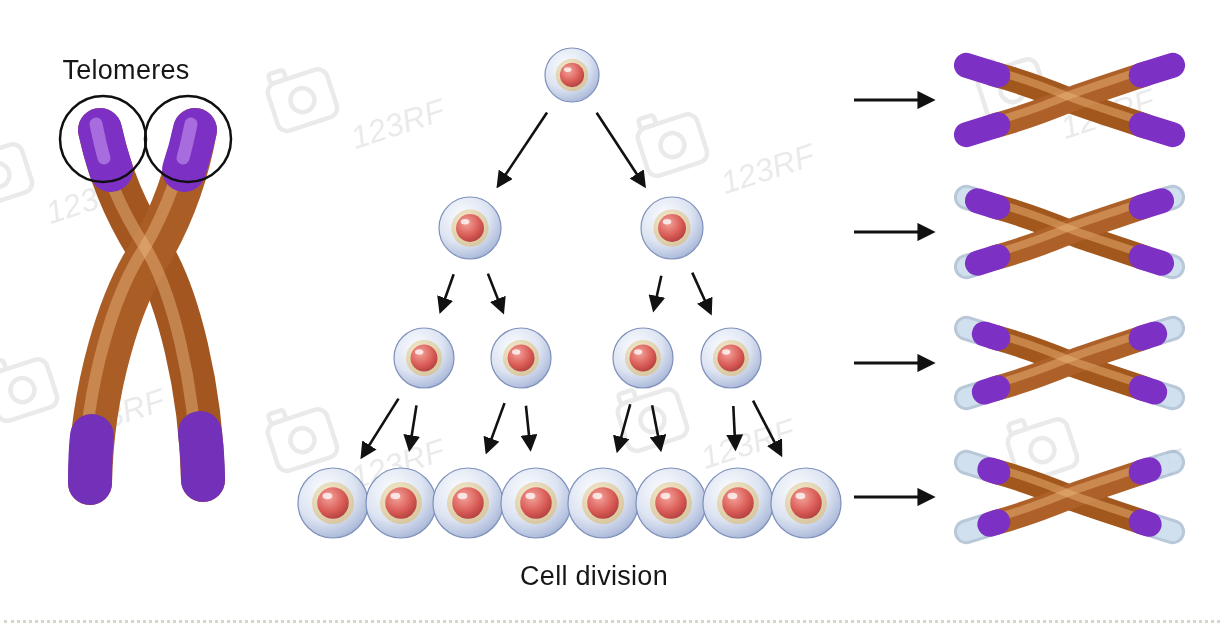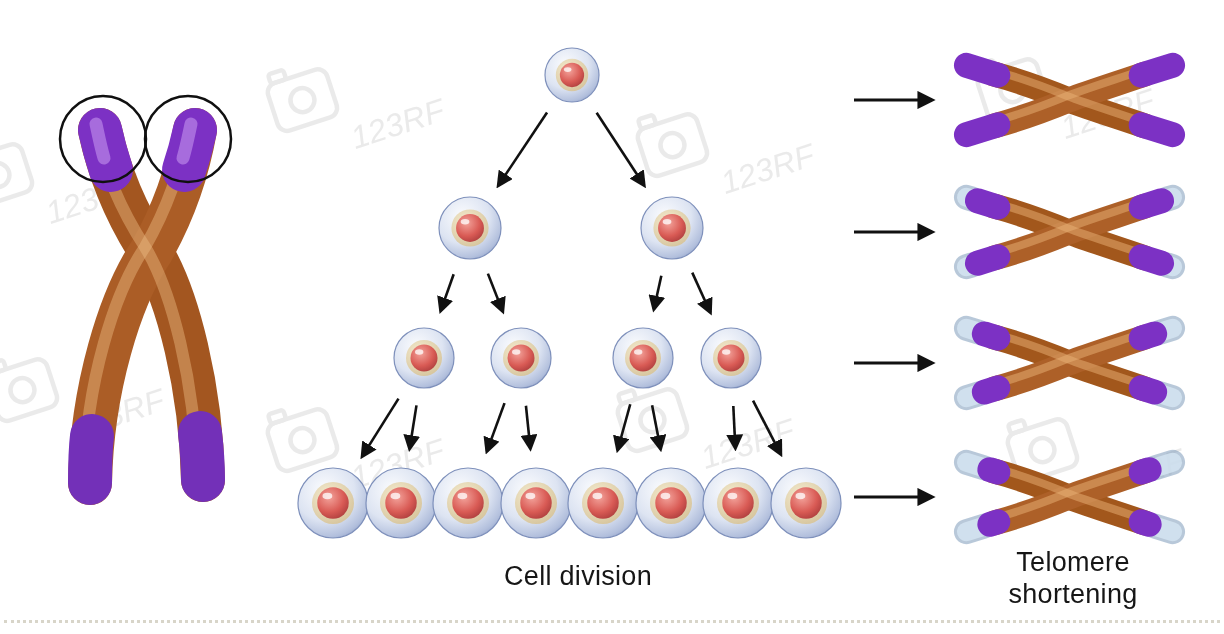--- a/index.html
+++ b/index.html
@@ -77,20 +77,21 @@
       <svg width="190" height="130" style="position: absolute; left: 1010px; top: 390px; transform: rotate(-18deg);">
         <g stroke="#c9c9c9" stroke-width="4.5" fill="none">
           <rect x="6" y="16" width="62" height="50" rx="10"></rect>
           <circle cx="37" cy="41" r="12"></circle>
           <rect x="12" y="6" width="16" height="10" rx="3"></rect>
         </g>
         <text x="72" y="104" font-size="32" font-style="italic" fill="#c9c9c9">123RF</text>
       </svg>
     </div>
 
+  <div class="label" style="left:28px;top:54px;width:196px">Telomeres</div>
 
   <svg id="left-chromosome" width="290" height="470" viewBox="0 0 290 470" style="position:absolute;left:10px;top:88px">
     <g>
       <path d="M 90,42 C 102,98 124,138 141,164 C 168,208 191,300 193,392" stroke="#a35620" stroke-width="44" fill="none" stroke-linecap="round"></path>
       <path d="M 185,42 C 175,98 156,138 141,164 C 110,210 82,300 80,395" stroke="#ab5d26" stroke-width="44" fill="none" stroke-linecap="round"></path>
       <path d="M 90,42 C 102,98 124,138 141,164 C 168,208 191,300 193,392" stroke="rgba(236,186,130,0.45)" stroke-width="12" fill="none" stroke-linecap="round" transform="translate(-6,-5)"></path>
       <path d="M 185,42 C 175,98 156,138 141,164 C 110,210 82,300 80,395" stroke="rgba(236,186,130,0.45)" stroke-width="12" fill="none" stroke-linecap="round" transform="translate(-6,-5)"></path>
     </g>
     <g>
       <path d="M 90,42 C 94,60 97,70 101,82" stroke="#7c31c4" stroke-width="44" fill="none" stroke-linecap="round"></path>
@@ -227,21 +228,21 @@
         <ellipse cx="-5.6000000000000005" cy="-7" rx="4.9" ry="3.15" fill="#ffffff" opacity="0.75"></ellipse>
       </g>
       <g transform="translate(526,473)">
         <circle r="35" fill="url(#gBody)" stroke="#7e90bb" stroke-width="1.2"></circle>
         <circle r="21" fill="url(#gRing)"></circle>
         <circle r="15.75" fill="url(#gNuc)"></circle>
         <ellipse cx="-5.6000000000000005" cy="-7" rx="4.9" ry="3.15" fill="#ffffff" opacity="0.75"></ellipse>
       </g>
     </svg>
 
-  <div class="label" style="left:428px;top:560px;width:300px">Cell division</div>
+  <div class="label" style="left:444px;top:560px;width:300px">Cell division</div>
 
   <div id="stages">
       <div class="stage" style="top: 45px;">
         <svg width="100" height="110">
           <defs>
             <marker id="mArrowS0" viewBox="0 0 10 10" refX="8" refY="5" markerWidth="6.5" markerHeight="6.5" orient="auto-start-reverse">
               <path d="M0,0 L10,5 L0,10 z" fill="#111111"></path>
             </marker>
           </defs>
           <line x1="2" y1="55" x2="80" y2="55" stroke="#111111" stroke-width="2.8" marker-end="url(#mArrowS0)"></line>
@@ -336,19 +337,15 @@
           <line x1="202.8325" y1="84.105" x2="220.55" y2="89.7" stroke="rgba(125,155,185,0.55)" stroke-width="25" stroke-linecap="round"></line>
           <line x1="202.8325" y1="84.105" x2="220.55" y2="89.7" stroke="rgba(214,230,243,0.8)" stroke-width="19" stroke-linecap="round"></line>
           <line x1="189.2" y1="79.8" x2="197.1325" y2="82.305" stroke="#7c31c4" stroke-width="25" stroke-linecap="round"></line>
           <line x1="202.8325" y1="25.895" x2="220.55" y2="20.3" stroke="rgba(125,155,185,0.55)" stroke-width="25" stroke-linecap="round"></line>
           <line x1="202.8325" y1="25.895" x2="220.55" y2="20.3" stroke="rgba(214,230,243,0.8)" stroke-width="19" stroke-linecap="round"></line>
           <line x1="189.2" y1="30.2" x2="197.1325" y2="27.695" stroke="#7c31c4" stroke-width="25" stroke-linecap="round"></line>
         </svg>
       </div>
     </div>
 
-  <div class="label" style="left:944px;top:546px;width:258px">
-    <span>Telomere</span><br>
-    <span>shortening</span>
-  </div>
 
   <div class="bottom-dots"></div>
 </div>
 
 </body></html>

